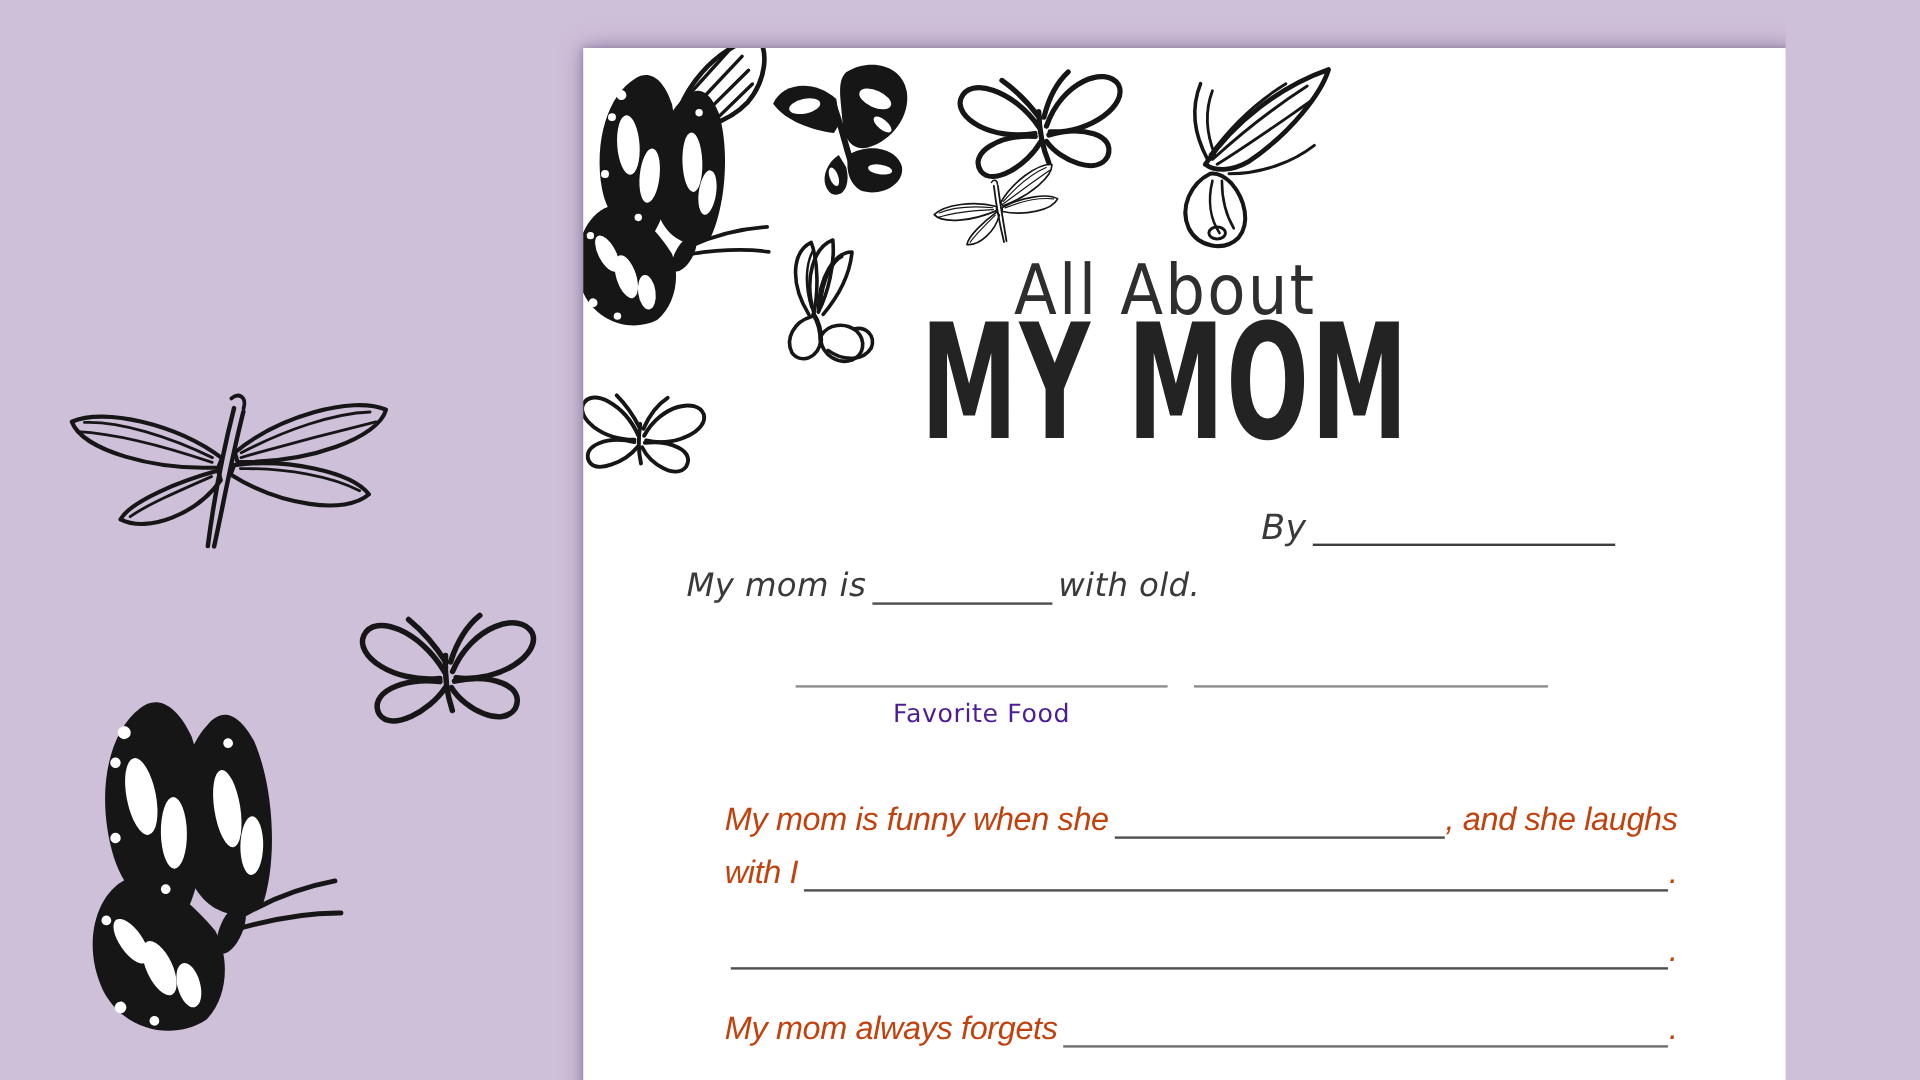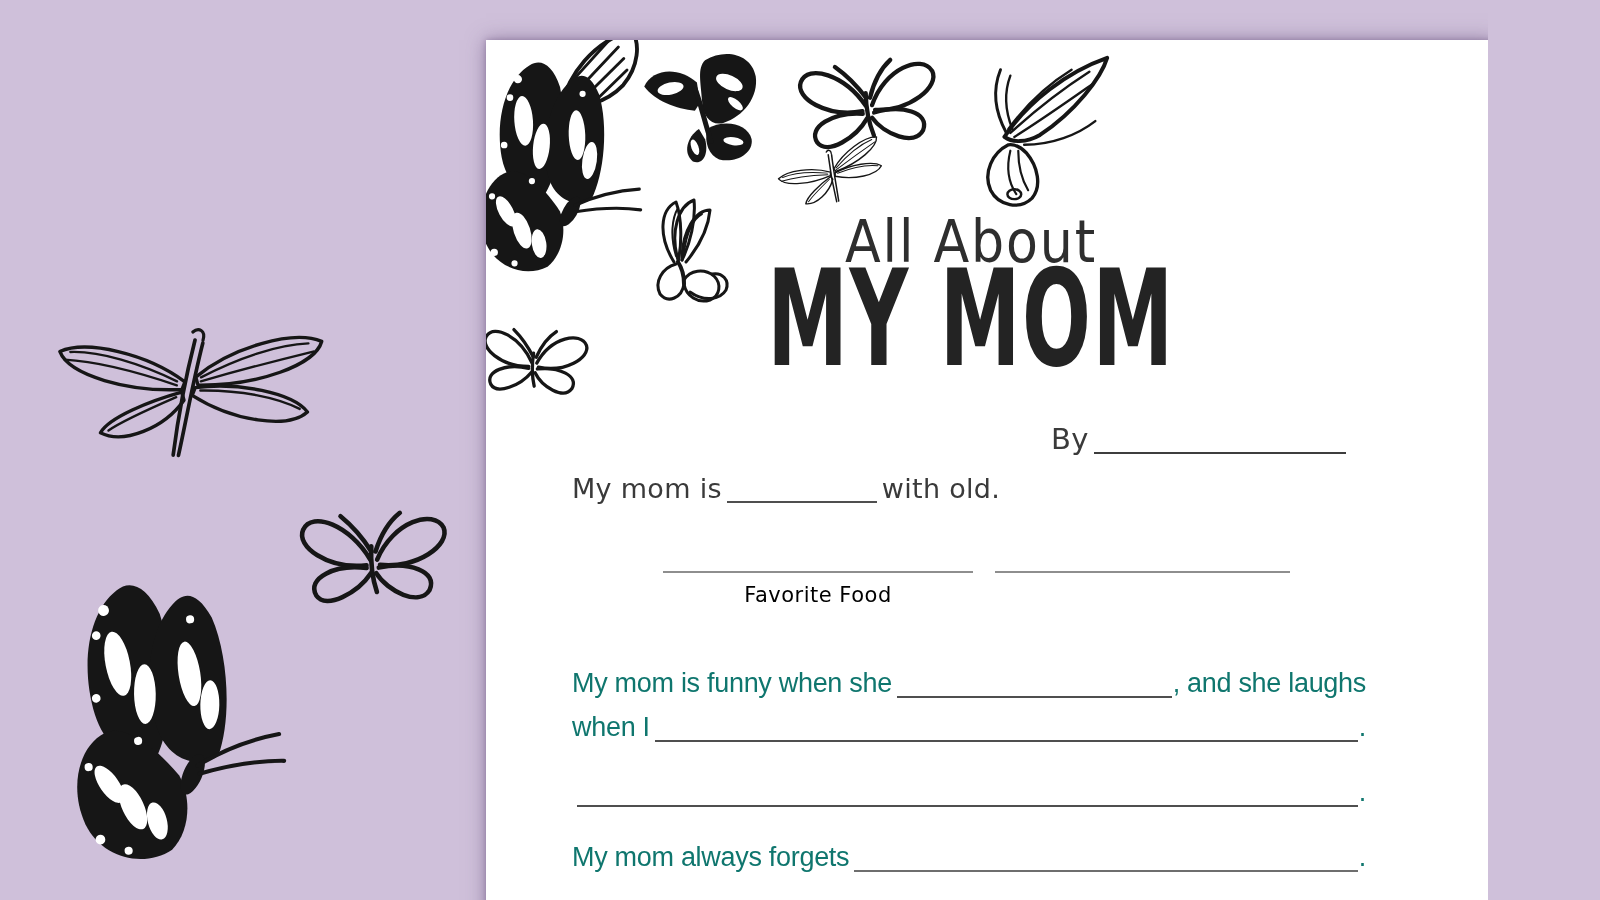--- a/index.html
+++ b/index.html
@@ -24,34 +24,35 @@
     font-family:"DejaVu Sans",sans-serif;white-space:pre;
   }
   .title-big{
     position:absolute;left:-20px;top:210px;width:1010px;
     text-align:center;font-size:104px;font-weight:bold;color:#232323;
     letter-spacing:2px;line-height:1.05;
     transform:scale(.78,1.28);transform-origin:center top;
     font-family:"DejaVu Sans",sans-serif;white-space:pre;
   }
   .wide{font-family:"DejaVu Sans",sans-serif;letter-spacing:.3px;color:#3a3a3a;}
-  .cond{font-family:"Liberation Sans",sans-serif;letter-spacing:-.3px;color:#0f766e;}
+  .cond{font-family:"Liberation Sans",sans-serif;letter-spacing:-.3px;color:#c2410c;margin-left:32px;}
   .row{
-    position:absolute;display:flex;align-items:flex-start;white-space:pre;
+    position:absolute;display:flex;align-items:center;white-space:pre;
     font-size:27px;
+    font-style:italic;
   }
   .row .txt{flex:none;}
   .blank{
     flex:1 1 auto;border-bottom:2px solid #4f4f4f;height:1.05em;
     margin:0 5px;min-width:30px;
   }
   .blank.fixed{flex:none;}
   .fav-line{position:absolute;border-top:2px solid #8e8e8e;height:0;}
   .fav-label{
-    position:absolute;text-align:center;font-size:21px;color:#000000;
+    position:absolute;text-align:center;font-size:21px;color:#4c1d95;
     letter-spacing:.5px;
   }
   .byrow{font-size:29px;color:#3a3a3a;}
   .byrow .blank{border-bottom-color:#3d3d3d;}
   .s-gray .blank{border-bottom-color:#6e6e6e;}
   svg.sym{display:block;width:100%;height:100%;overflow:visible;}
 </style>
 </head>
 <body>
 
@@ -239,21 +240,21 @@
     <div class="fav-line" style="left:509px;top:531px;width:295px"></div>
     <div class="fav-label wide" style="left:177px;top:543px;width:310px">Favorite Food</div>
 
     <div class="row cond" style="left:86px;top:628px;width:794px">
       <span class="txt">My mom is funny when she</span>
       <span class="blank"></span>
       <span class="txt" style="margin-left:-4px">, and she laughs</span>
     </div>
 
     <div class="row cond" style="left:86px;top:672px;width:794px">
-      <span class="txt">when I</span>
+      <span class="txt">with I</span>
       <span class="blank"></span>
       <span class="txt" style="margin-left:-4px">.</span>
     </div>
 
     <div class="row cond" style="left:86px;top:737px;width:794px">
       <span class="blank"></span>
       <span class="txt" style="margin-left:-4px">.</span>
     </div>
 
     <div class="row cond s-gray" style="left:86px;top:802px;width:794px">

